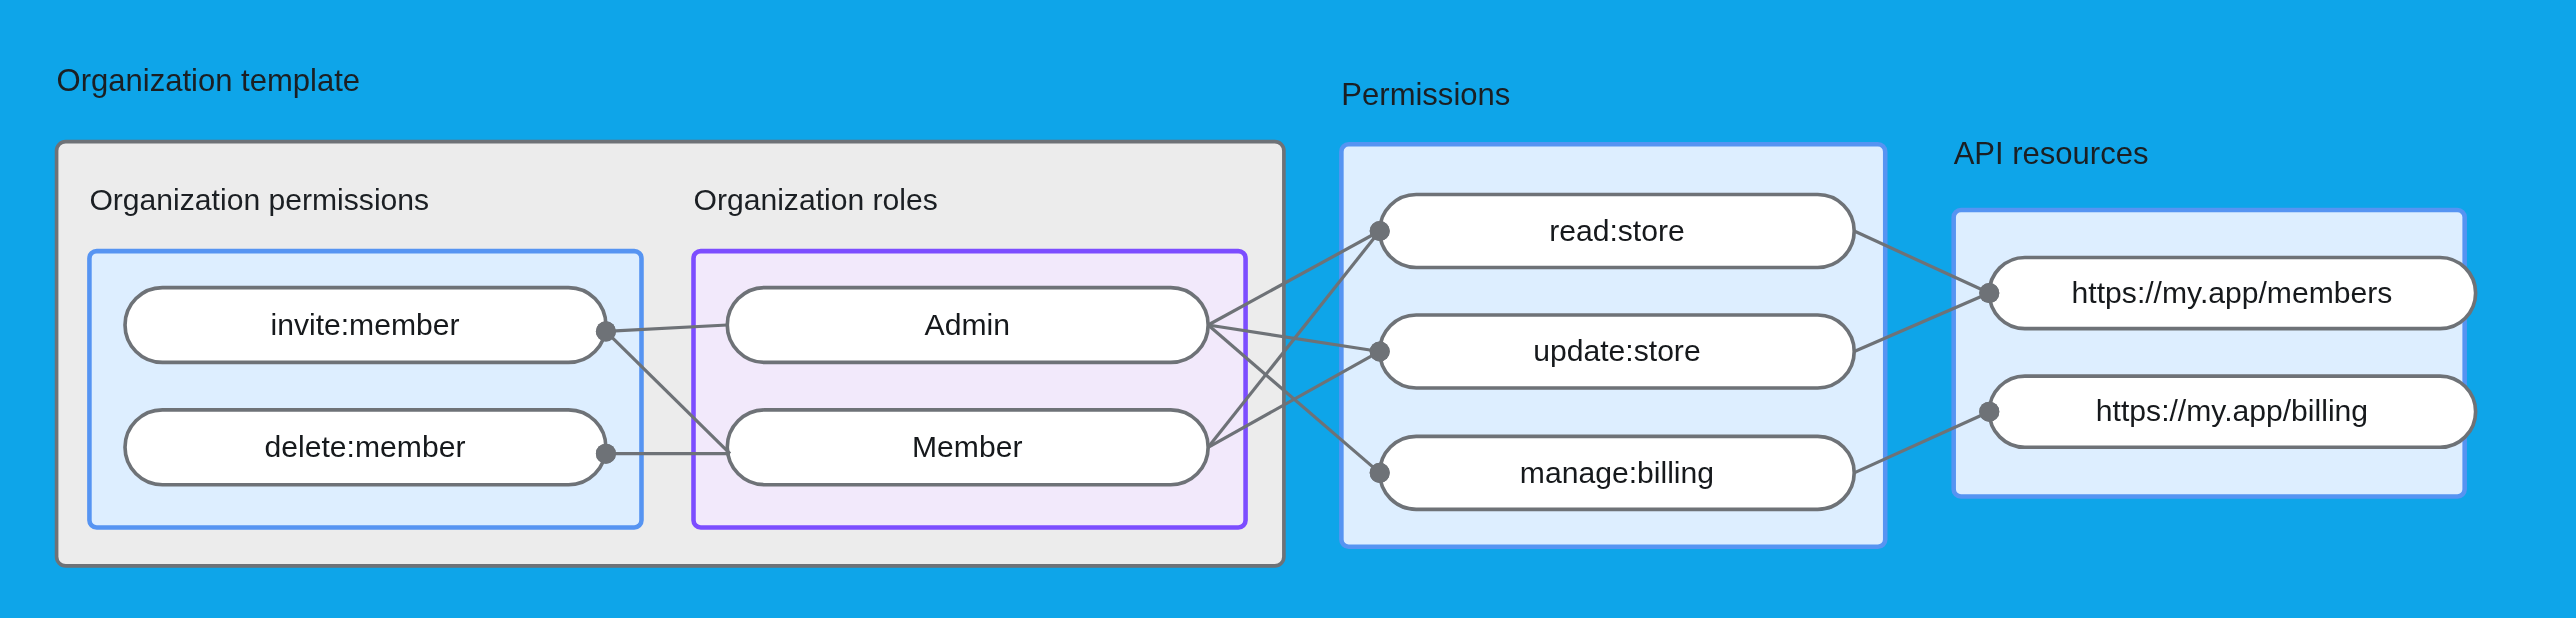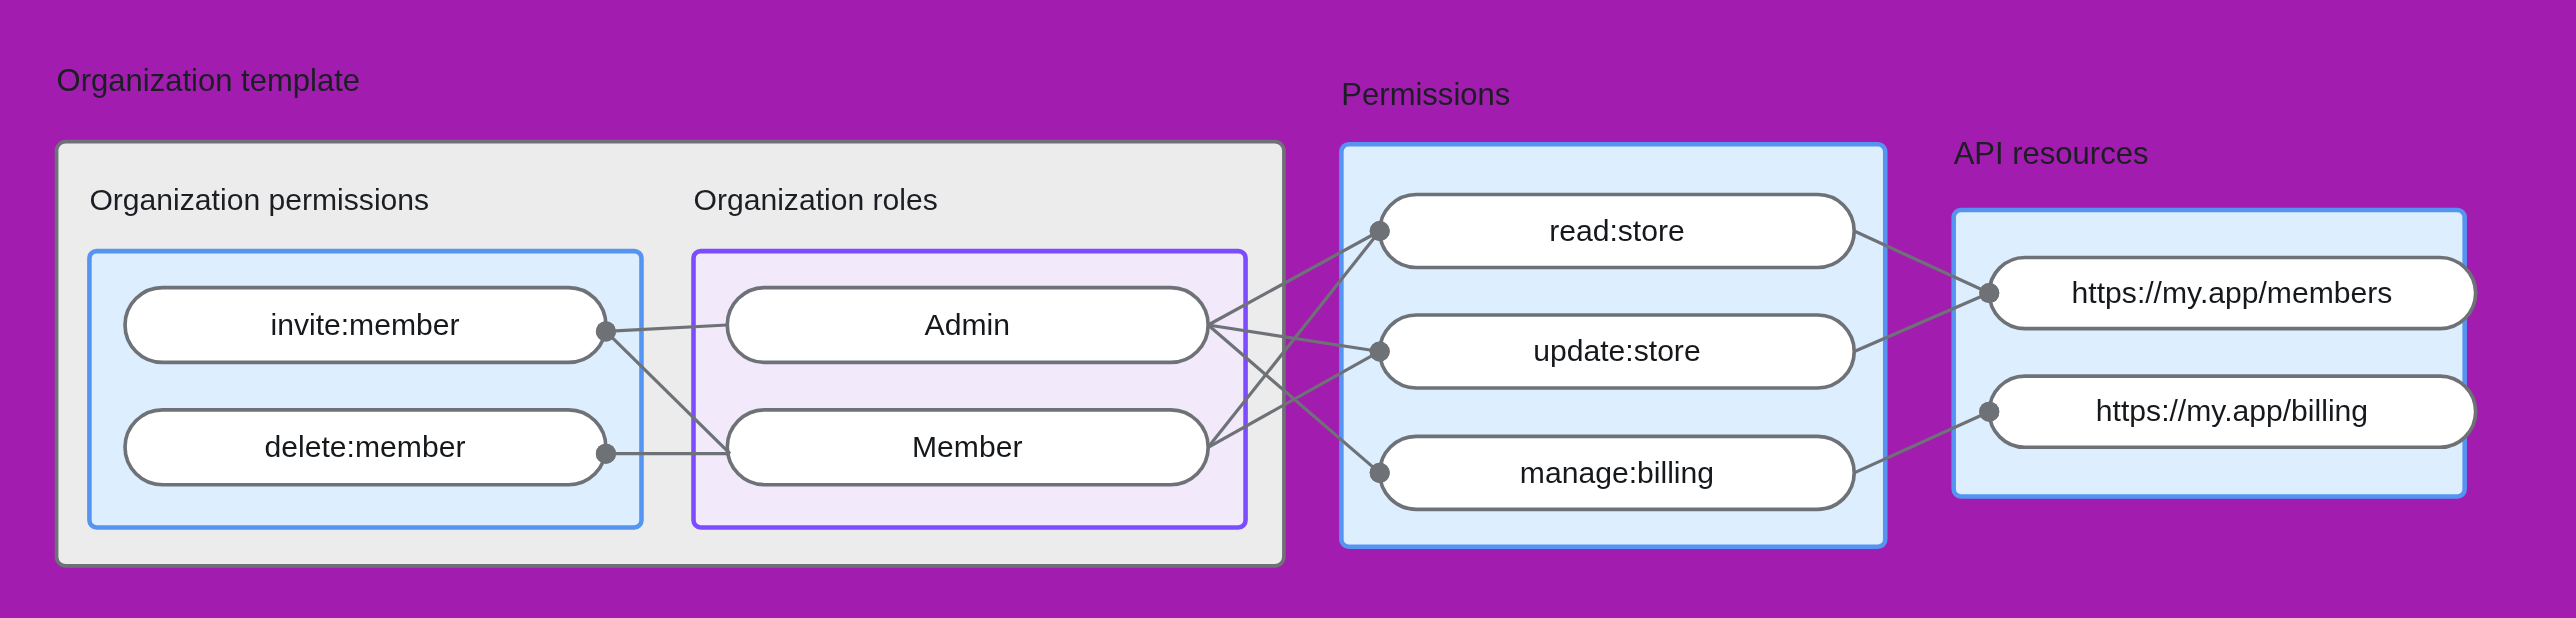--- a/index.html
+++ b/index.html
@@ -4,21 +4,21 @@
 <style>
   html, body {
     margin: 0;
     padding: 0;
     background: #f6f8f8;
   }
   #stage {
     position: relative;
     width: 2576px;
     height: 619px;
-    background: #a21caf;
+    background: #0ea5e9;
     font-family: "Liberation Sans", sans-serif;
     overflow: hidden;
   }
   svg#diagram {
     position: absolute;
     top: 0; left: 0;
     width: 2576px;
     height: 619px;
     display: block;
   }

